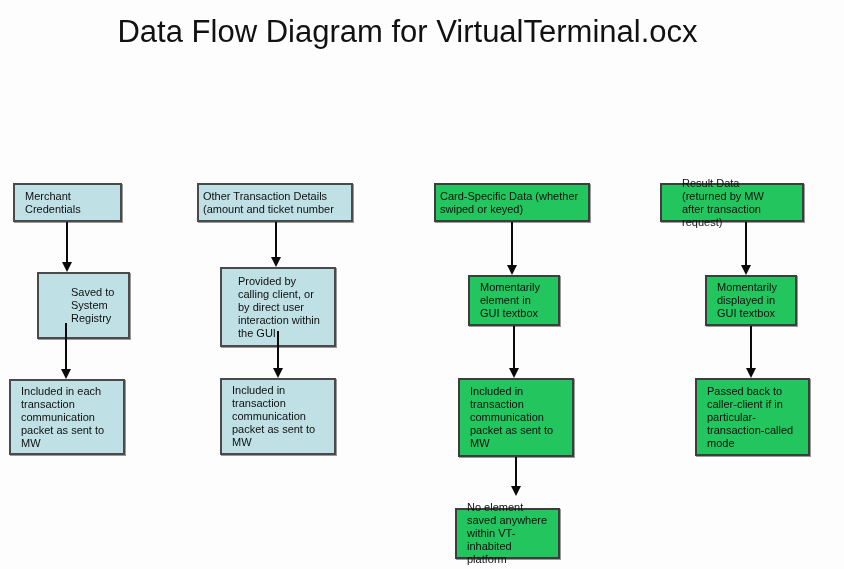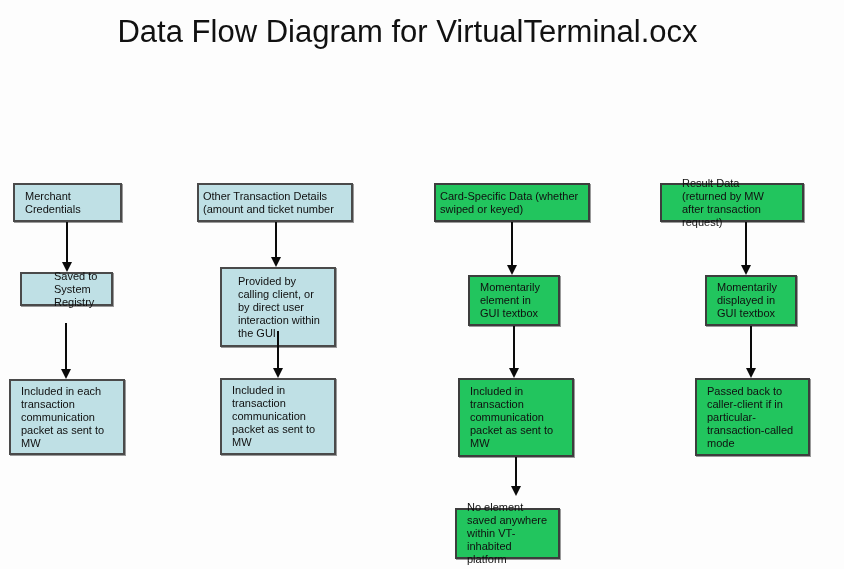--- a/index.html
+++ b/index.html
@@ -70,21 +70,21 @@
 
   <div class="title">Data Flow Diagram for VirtualTerminal.ocx</div>
 
   <div class="box light" style="left:13px; top:183px; width:109px; height:39px;">
     <span>Merchant Credentials</span>
   </div>
   <div class="arrow" style="left:62px; top:222px; height:50px;">
     <div class="shaft"></div>
     <div class="head"></div>
   </div>
-  <div class="box light" style="left:20px; top:272px; width:93px; height:34px;padding-left:32px;">
+  <div class="box light" style="left:37px; top:272px; width:93px; height:67px;padding-left:32px;">
     <span>Saved to System Registry</span>
   </div>
   <div class="arrow" style="left:61px; top:323px; height:56px;">
     <div class="shaft"></div>
     <div class="head"></div>
   </div>
   <div class="box light" style="left:197px; top:183px; width:156px; height:39px; padding:2px 4px;">
     <span>Other Transaction Details (amount and ticket number</span>
   </div>
 

